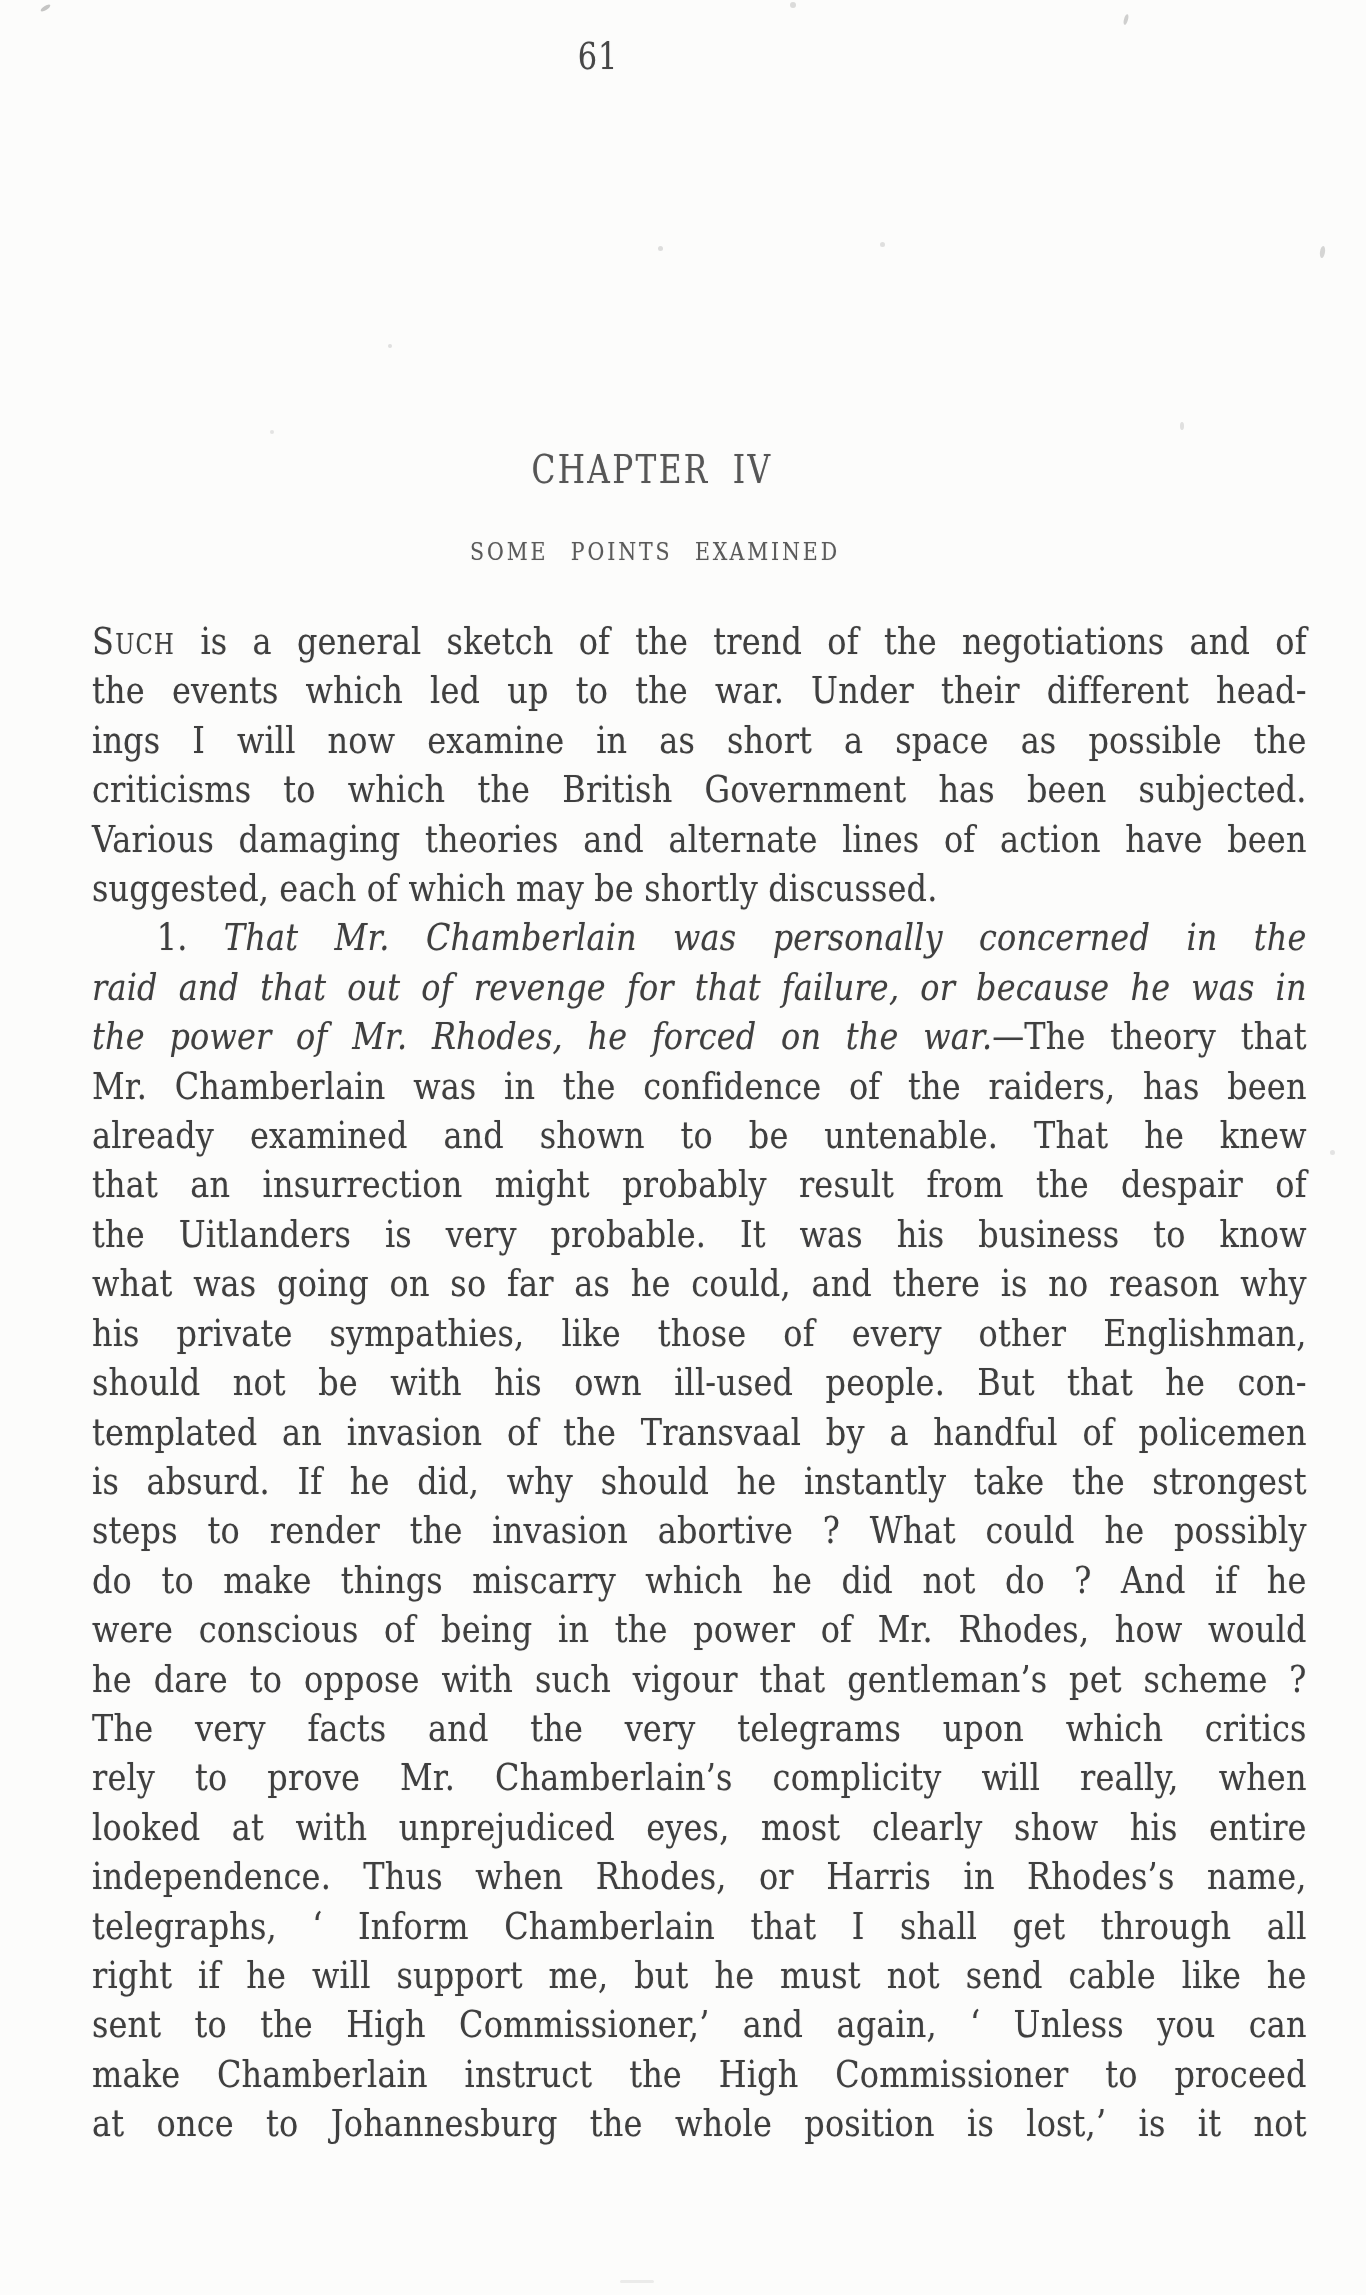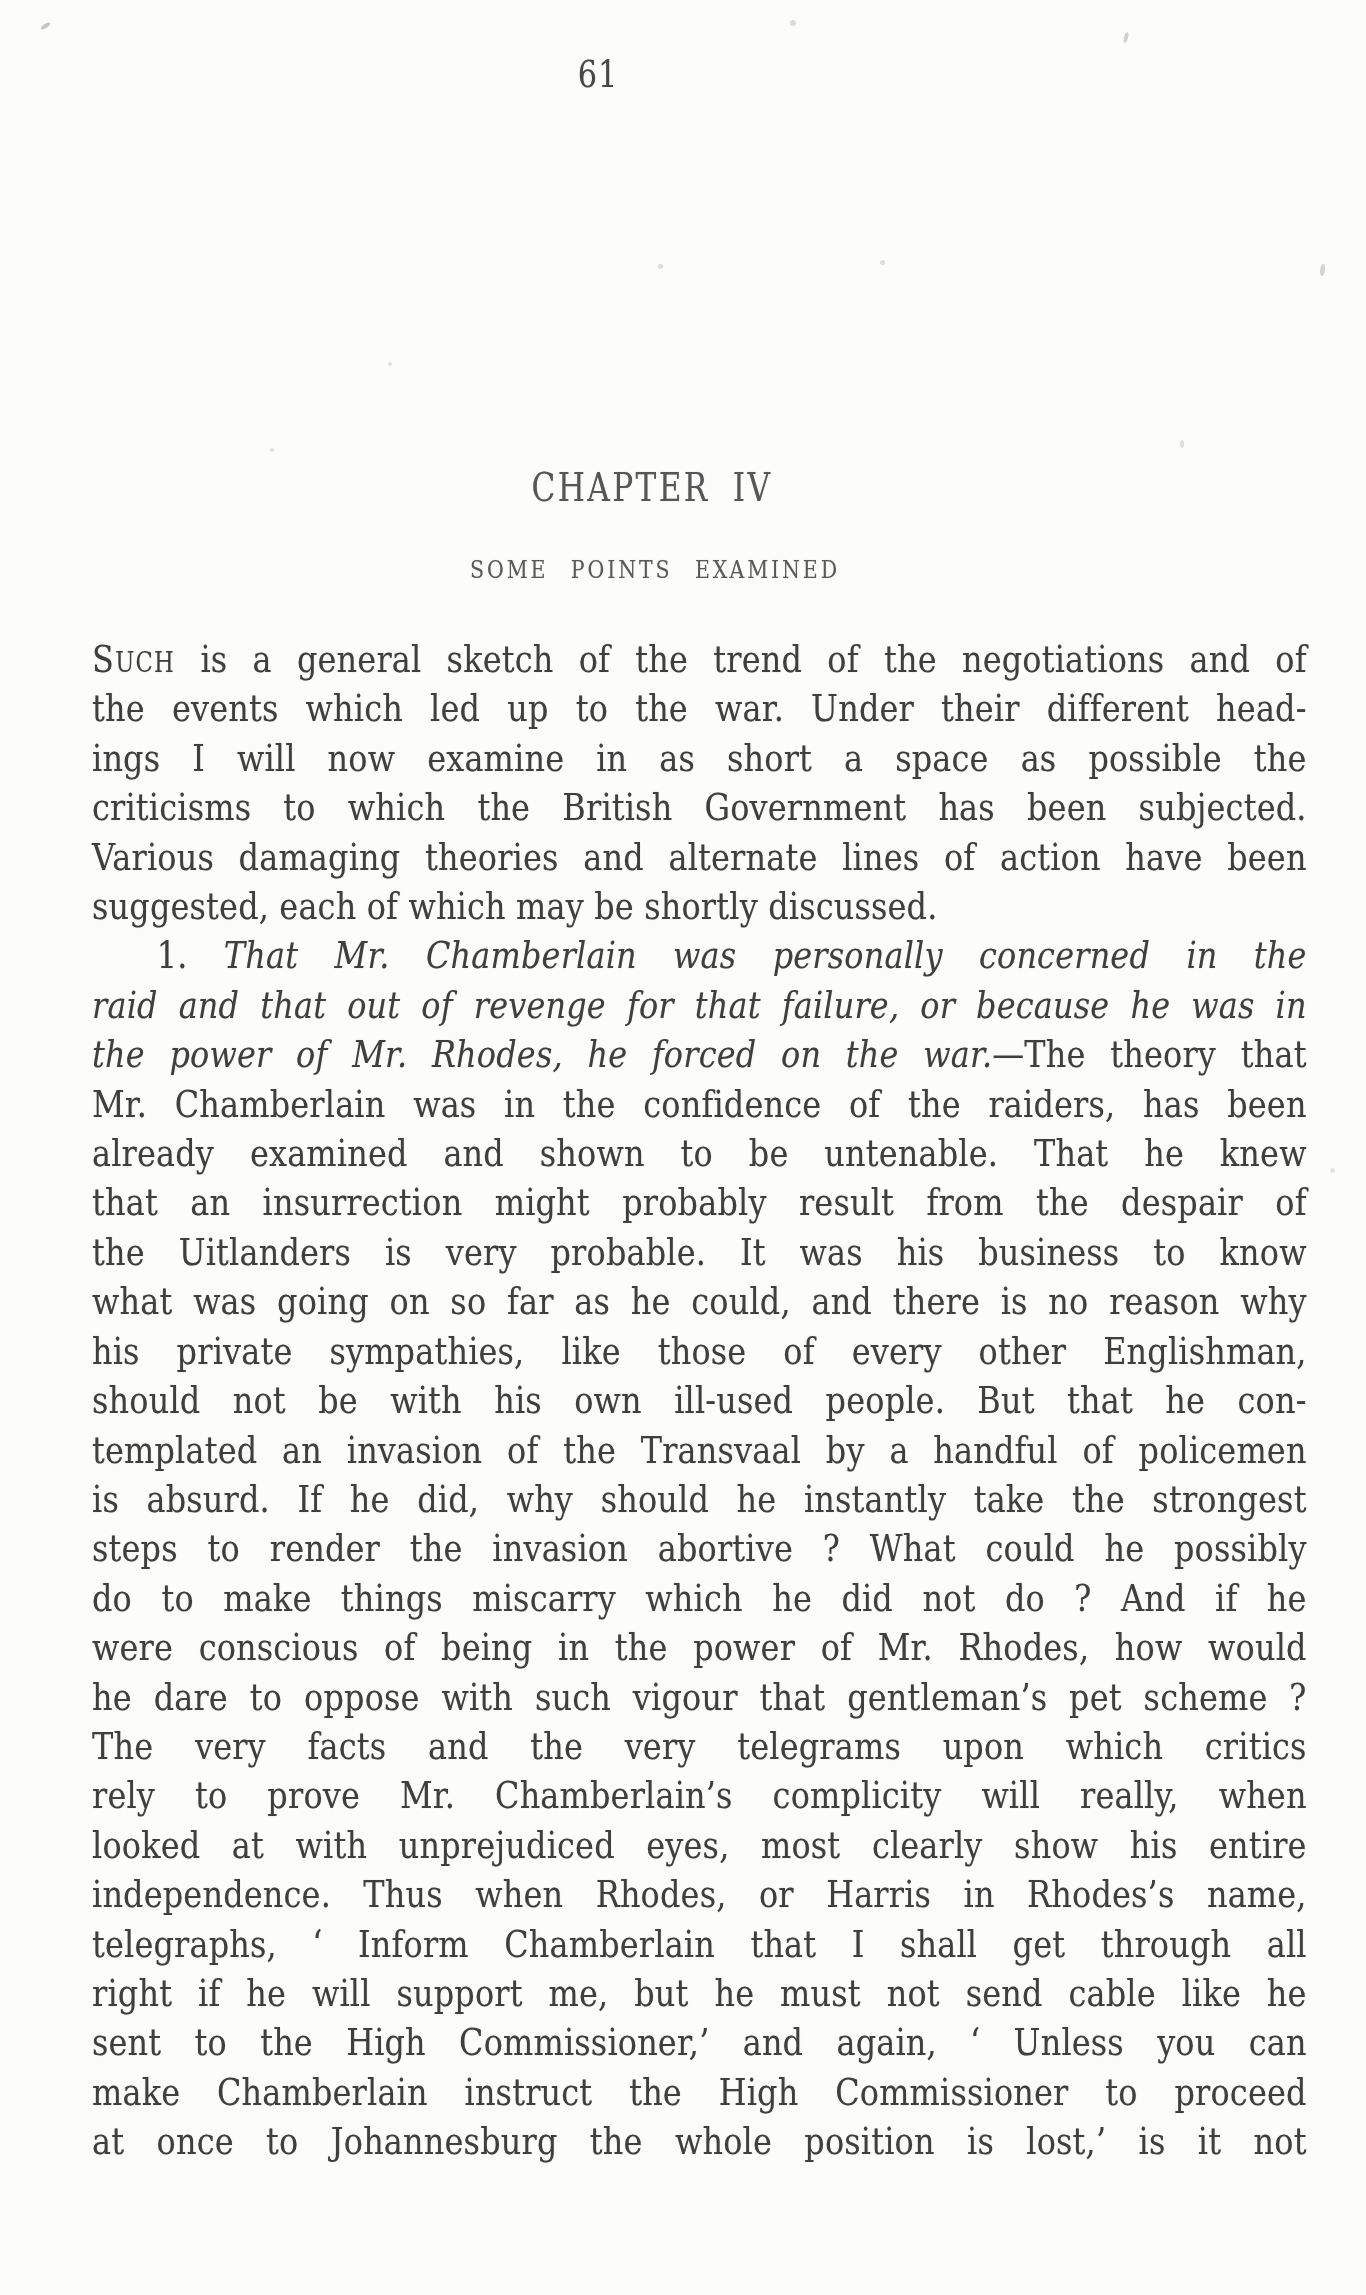--- a/index.html
+++ b/index.html
@@ -54,21 +54,21 @@
   .seg-smallcaps { font-variant: small-caps; letter-spacing: 1.5px; }
   .seg-italic { font-style: italic; }
   .speckle {
     position: absolute; background: #8d8d8d;
     border-radius: 50%; opacity: .35;
   }
 </style>
 </head>
 <body style="background: rgb(252, 252, 251);">
 
-<div class="page" style="color: rgb(63, 63, 63); margin-top: 18px;">
+<div class="page" style="color: rgb(63, 63, 63);">
 
   <div class="page-number">61</div>
 
   <div class="chapter-title">CHAPTER IV</div>
 
   <div class="chapter-subtitle">SOME POINTS EXAMINED</div>
 
   <div class="body-text">
       <div class="line"><span class="seg seg-smallcaps">Such</span><span class="seg"> is a general sketch of the trend of the negotiations and of</span></div>
       <div class="line"><span class="seg">the events which led up to the war. Under their different head-</span></div>

